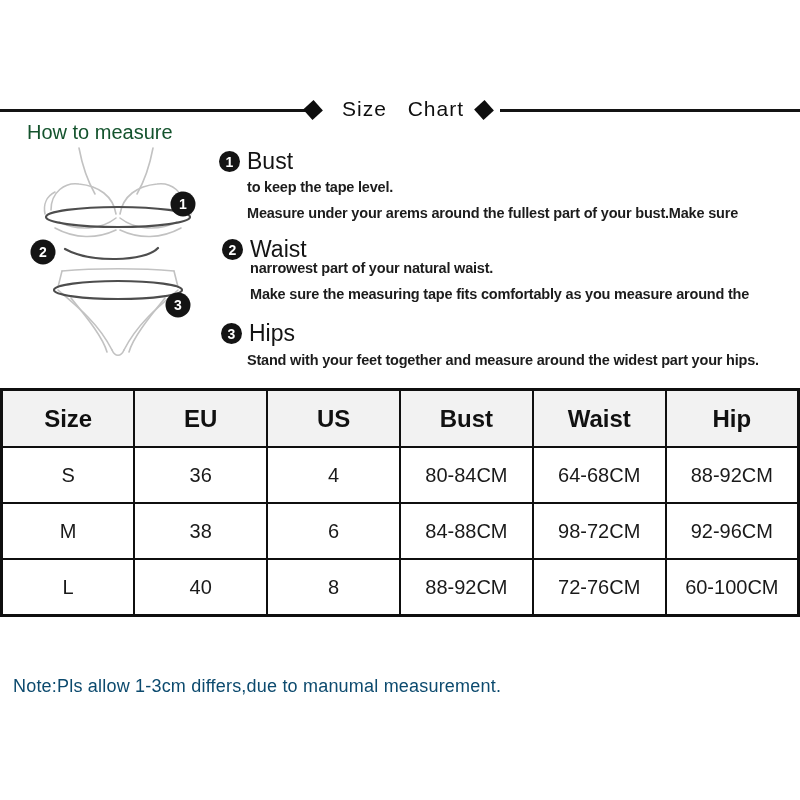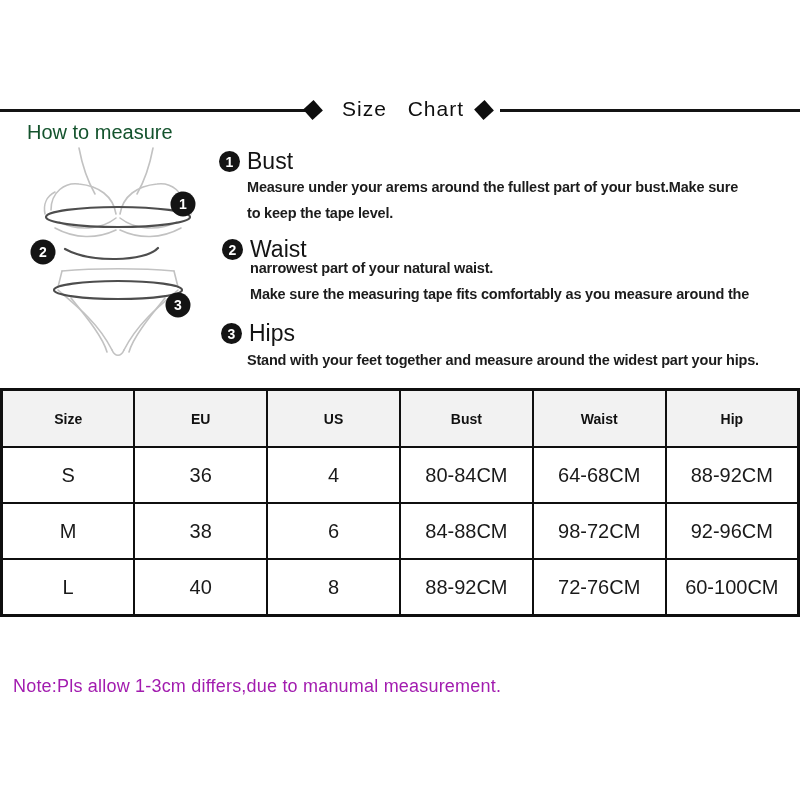--- a/index.html
+++ b/index.html
@@ -48,24 +48,24 @@
   #body-waist { left:250px; top:255px; }
   #body-hips  { left:247px; top:347px; }
 
   
   table.size-table {
     position:absolute; left:0; top:388px; width:800px;
     border-collapse:collapse; table-layout:fixed; text-align:center;
     border:3px solid #0f0f0f;
   }
   .size-table th, .size-table td { border:2px solid #0f0f0f; }
-  .size-table th { height:53px; background:#f2f2f2; font-size:14px; font-weight:bold; color:#111; }
+  .size-table th { height:53px; background:#f2f2f2; font-size:24px; font-weight:bold; color:#111; }
   .size-table td { height:52px; font-size:20px; font-weight:400; color:#1a1a1a; }
 
-  .note { position:absolute; left:13px; top:676px; font-size:18px; letter-spacing:0.2px; color:#a21caf; }
+  .note { position:absolute; left:13px; top:676px; font-size:18px; letter-spacing:0.2px; color:#0c4a6e; }
 </style>
 </head>
 <body>
 
 <div class="canvas">
 
   <div class="hdr-line left"></div>
   <div class="diamond left"></div>
   <div class="page-title">Size Chart</div>
   <div class="diamond right"></div>
@@ -110,22 +110,22 @@
       <circle class="marker-dot" cx="163" cy="167" r="12.5"></circle>
       <text class="marker-num" x="163" y="167" text-anchor="middle" dominant-baseline="central">3</text>
     </g>
   </svg>
 
   <div class="sec" id="sec-bust">
     <span class="badge">1</span>
     <span class="sec-title">Bust</span>
   </div>
   <div class="sec-body" id="body-bust">
+    <div>to keep the tape level.</div>
     <div>Measure under your arems around the fullest part of your bust.Make sure</div>
-    <div>to keep the tape level.</div>
   </div>
 
   <div class="sec" id="sec-waist">
     <span class="badge">2</span>
     <span class="sec-title">Waist</span>
   </div>
   <div class="sec-body" id="body-waist">
     <div>narrowest part of your natural waist.</div>
     <div>Make sure the measuring tape fits comfortably as you measure around the</div>
   </div>

